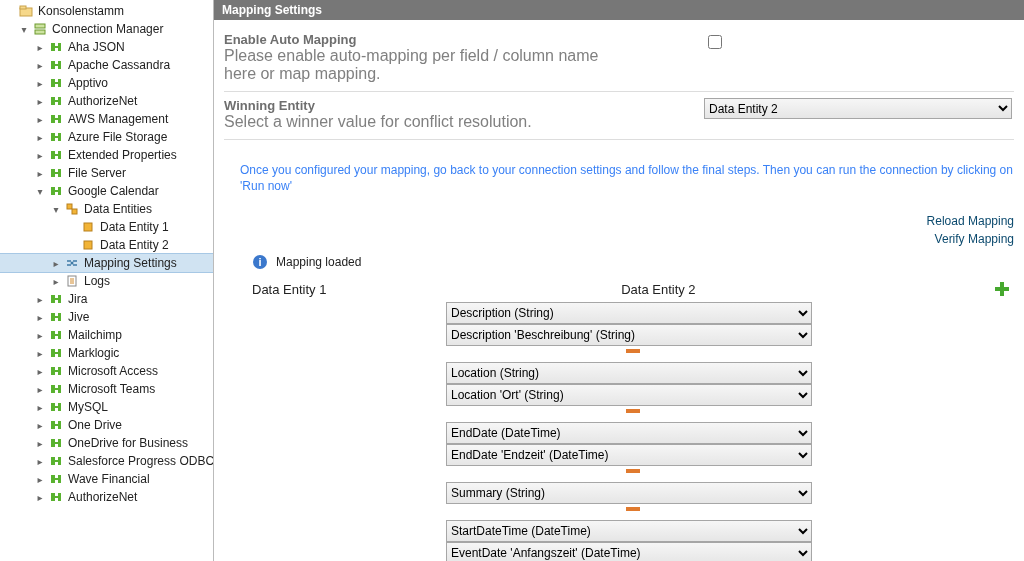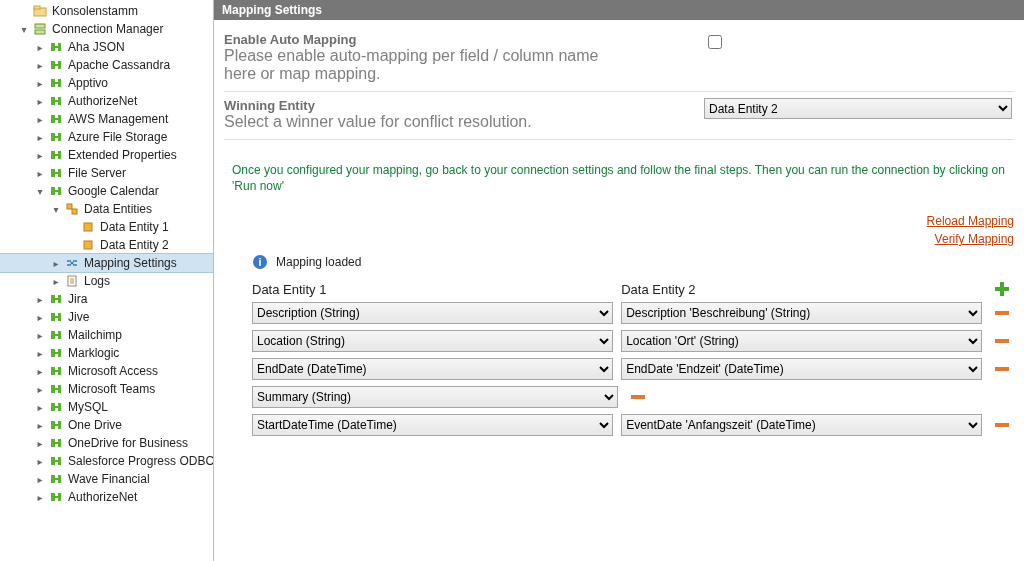--- a/index.html
+++ b/index.html
@@ -20,21 +20,21 @@
     flex-shrink: 0;
     border-right: 1px solid #bbb;
     background: #fff;
     overflow-y: auto;
     padding: 2px 0 8px 0;
   }
   .tree-row {
     display: flex;
     align-items: center;
     height: 18px;
-    padding-left: 18px;
+    padding-left: 4px;
     white-space: nowrap;
     cursor: default;
   }
   .tree-row.selected {
     background: #d0e3f2;
     outline: 1px solid #a7c8e5;
   }
   .expander {
     width: 12px;
     text-align: center;
@@ -92,36 +92,36 @@
   .section-desc { color: #808080; font-size: 16px; }
   .section-control-col { flex: 1; display:flex; align-items:center; }
   input[type="checkbox"].big { width:14px; height:14px; }
   select.win-select {
     width: 308px;
     font-size: 12px;
     background: linear-gradient(#f6f6f6,#e6e6e6);
     border: 1px solid #a6a6a6;
     height: 21px;
   }
-  .help-para { color:#15803d; margin: 22px 0 18px 8px; line-height:1.35; }
+  .help-para { color:#3b82f6; margin: 22px 0 18px 16px; line-height:1.35; }
   .link-stack { text-align:right; margin-bottom:6px; }
-  .link-stack a { color:#c2410c; text-decoration:underline; display:block; line-height:1.5; cursor:pointer; }
+  .link-stack a { color:#0c4a6e; display:block; line-height:1.5; cursor:pointer; }
   .status-row { display:flex; align-items:center; gap:8px; margin:4px 0 10px 28px; }
   .info-icon {
     width:16px;height:16px;display:flex;align-items:center;justify-content:center;
   }
   .mapping-grid {
     margin-left: 28px;
   }
   .mapping-head { display:flex; font-size:13px; margin-bottom:4px; align-items:center; }
   .col-a { width: 374px; padding-right:8px; }
   .col-b { width: 374px; padding-right:8px; }
   .col-act { width: 24px; display:flex; justify-content:center; }
   .add-btn svg, .del-btn svg { display:block; cursor:pointer; }
-  .map-row { display:flex; align-items:center; margin-bottom:6px; }
+  .map-row { display:flex; align-items:center; margin-bottom:6px;flex-direction:column; }
   select.map-select {
     width: 100%;
     font-size: 12px;
     background: linear-gradient(#f6f6f6,#e6e6e6);
     border: 1px solid #a6a6a6;
     height: 22px;
   }
 </style>
 </head>
 <body>

